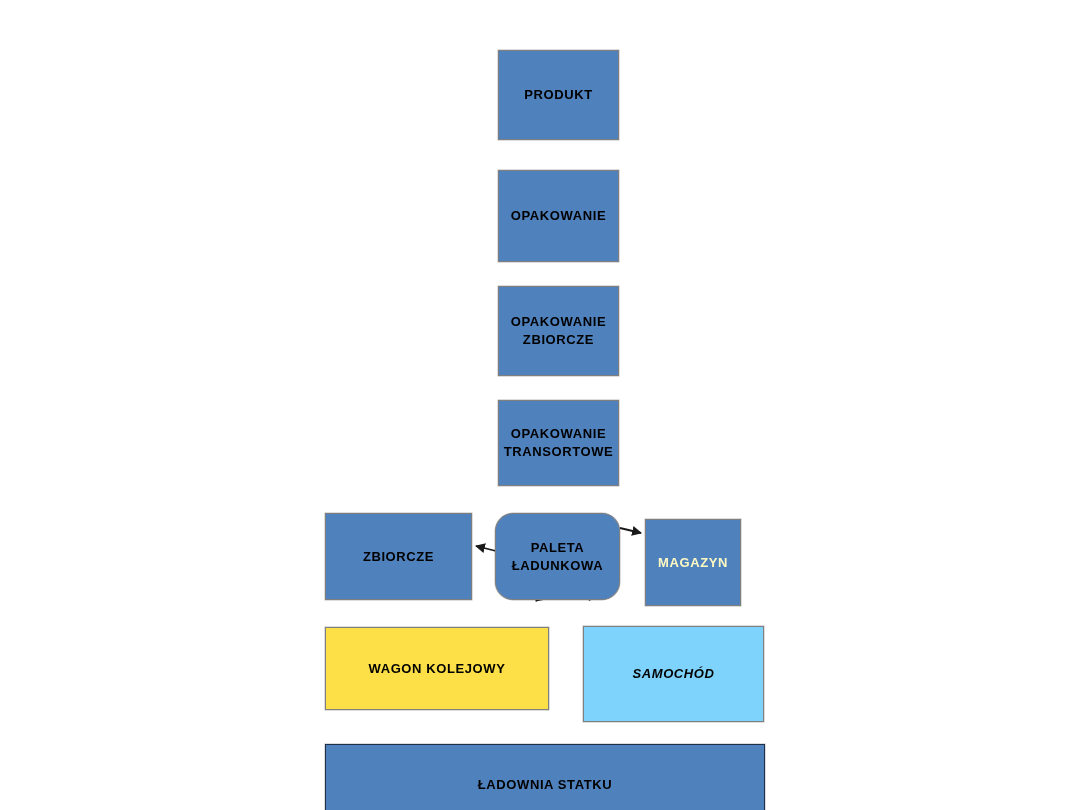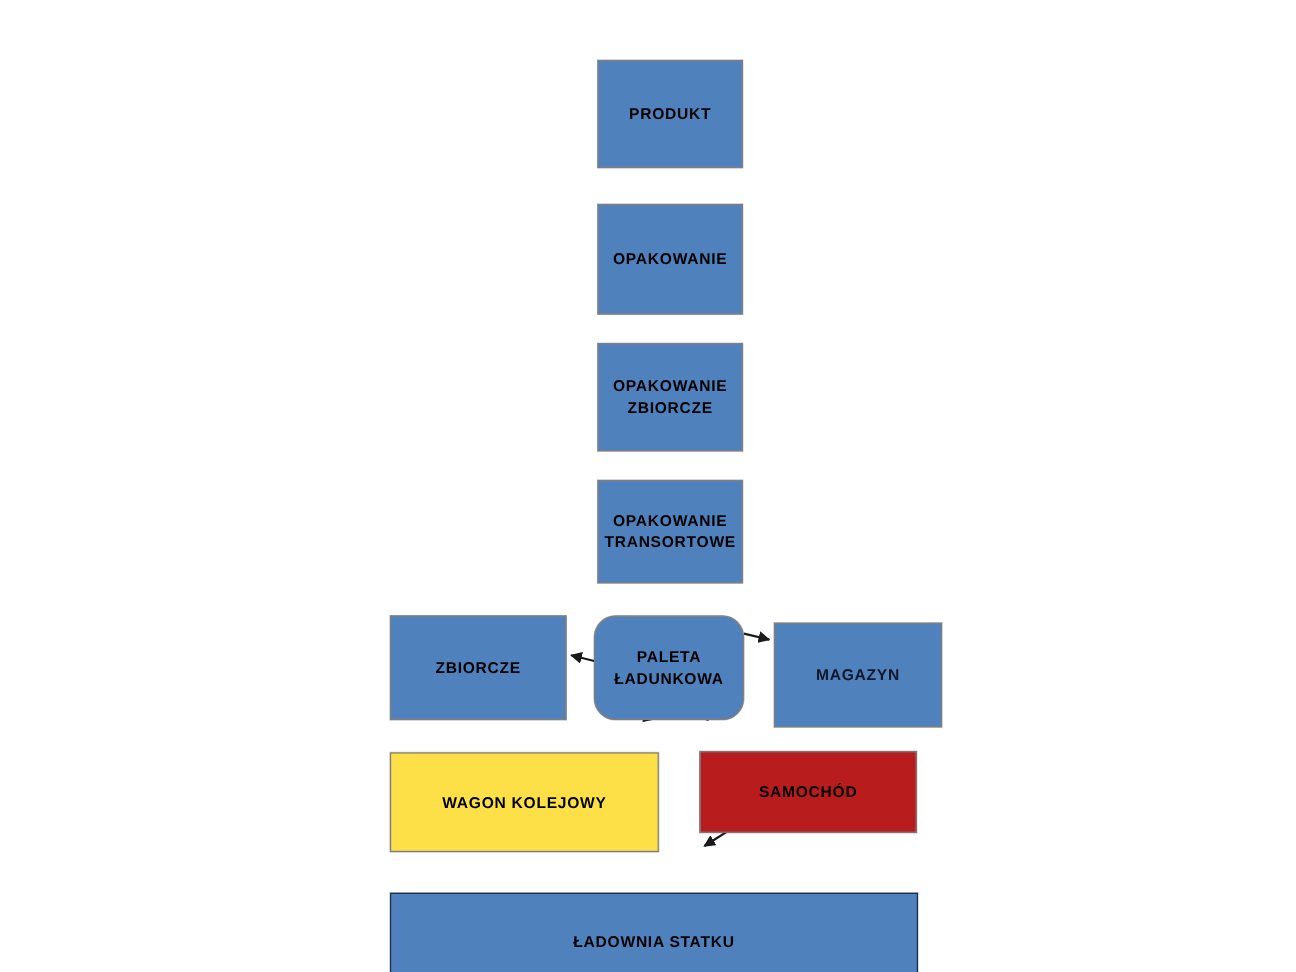--- a/index.html
+++ b/index.html
@@ -118,29 +118,29 @@
 
   <div class="node" style="left: 495px; top: 477px; width: 125px; height: 87px; background: rgb(79, 129, 189); color: rgb(0, 0, 0); border-radius: 18px;">
     <span class="label">PALETA
 ŁADUNKOWA</span>
   </div>
 
   <div class="node" style="left: 325px; top: 477px; width: 147px; height: 87px; background: rgb(79, 129, 189); color: rgb(0, 0, 0);">
     <span class="label">ZBIORCZE</span>
   </div>
 
-  <div class="node" style="left: 645px; top: 483px; width: 140px; height: 87px; background: rgb(79, 129, 189); color: #0f172a;">
+  <div class="node" style="left: 645px; top: 483px; width: 96px; height: 87px; background: rgb(79, 129, 189); color: #fef9c3;">
     <span class="label">MAGAZYN</span>
   </div>
 
   <div class="node" style="left: 325px; top: 591px; width: 224px; height: 83px; background: #fde047; color: rgb(0, 0, 0);">
     <span class="label">WAGON KOLEJOWY</span>
   </div>
 
-  <div class="node" style="left: 583px; top: 590px; width: 181px; height: 68px; background: #b91c1c; color: rgb(0, 0, 0);">
+  <div class="node" style="left: 583px; top: 590px; width: 181px; height: 96px; background: #7dd3fc; color: rgb(0, 0, 0); font-style: italic;">
     <span class="label">SAMOCHÓD</span>
   </div>
 
   <div class="node dark-edge" style="left: 325px; top: 708px; width: 440px; height: 82px; background: rgb(79, 129, 189); color: rgb(0, 0, 0);">
     <span class="label">ŁADOWNIA STATKU</span>
   </div>
 
 </div>
 
 </body></html>

